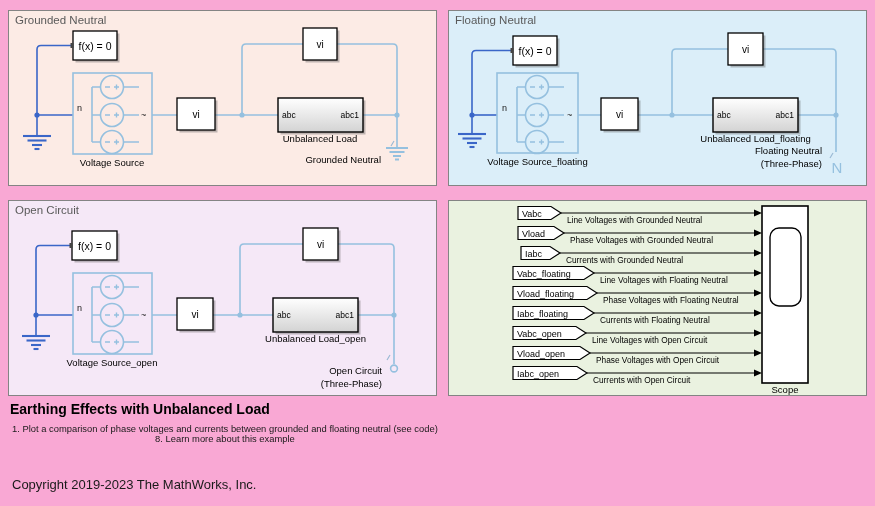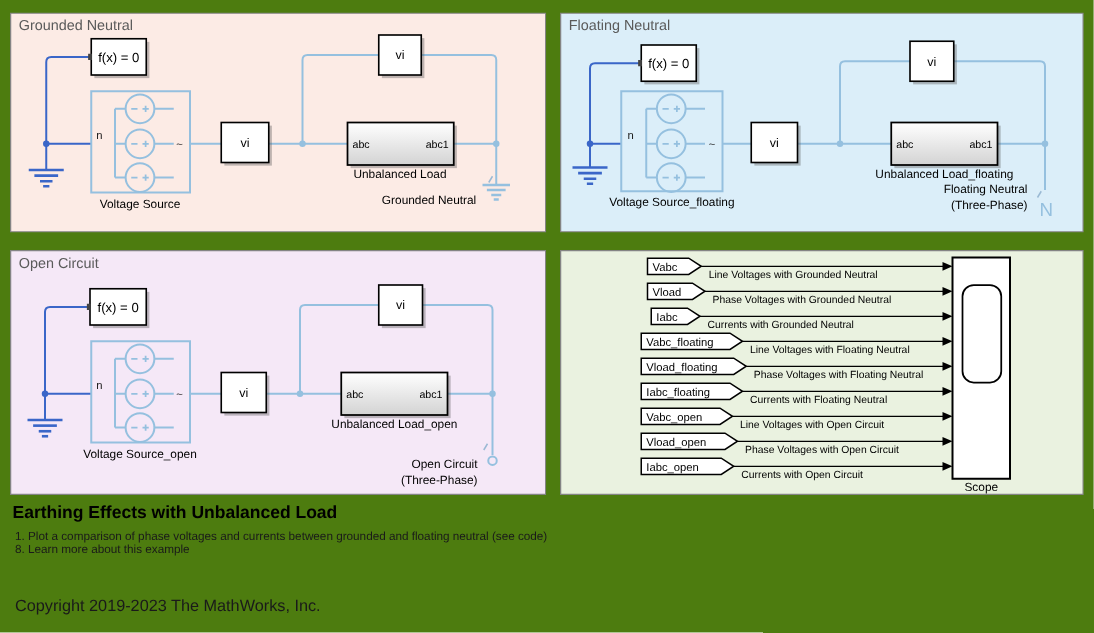--- a/index.html
+++ b/index.html
@@ -1,16 +1,16 @@
 <!DOCTYPE html>
 <html><head>
 <meta charset="utf-8">
 <style>
   html,body{margin:0;padding:0;background:#fff;}
-  .stage{position:relative;width:875px;height:506px;background:#4d7c0f;overflow:hidden;
+  .stage{position:relative;width:875px;height:506px;background:#f9a8d4;overflow:hidden;
          font-family:"Liberation Sans",sans-serif;}
   svg.panel{position:absolute;font-family:"Liberation Sans",sans-serif;}
   .panel-frame{stroke:#848484;stroke-width:1;}
   .p-title{font-size:11.5px;fill:#5a5a5a;}
   .wire-d{stroke:#3a66c8;stroke-width:1.6;fill:none;}
   .bar-d{stroke:#3a66c8;stroke-width:2.1;fill:none;}
   .dot-d{fill:#3a66c8;stroke:none;}
   .wire-l{stroke:#95c0df;stroke-width:1.6;fill:none;}
   .bar-l{stroke:#95c0df;stroke-width:2;fill:none;}
   .dot-l{fill:#95c0df;stroke:none;}
@@ -30,21 +30,21 @@
   .end{text-anchor:end;}
   .n-icon{font-size:15px;fill:#95c0df;}
   .tag-shape{fill:#fff;stroke:#000;stroke-width:1.2;}
   .tag-text{font-size:9px;fill:#000;}
   .sig-text{font-size:8.3px;fill:#000;}
   .sig-line{stroke:#000;stroke-width:1;fill:none;}
   .arrow{fill:#000;stroke:none;}
   .scope-box{fill:#fff;stroke:#000;stroke-width:1.6;}
   .scope-screen{fill:#fff;stroke:#000;stroke-width:1.4;}
   .footer-title{position:absolute;left:10px;top:401px;font-size:14px;font-weight:bold;color:#000;}
-  .desc{position:absolute;left:12px;top:424px;}
+  .desc{position:absolute;left:12px;top:424px;text-align:center;}
   .desc-line{font-size:9.4px;color:#1a1a1a;line-height:10.4px;}
   .copyright{position:absolute;left:12px;top:477px;font-size:13px;color:#1a1a1a;}
 </style>
 </head>
 <body>
 
 <div class="stage">
 
   <svg class="panel" style="left:8px;top:10px" width="429" height="176" viewBox="0 0 429 176">
     <defs>

